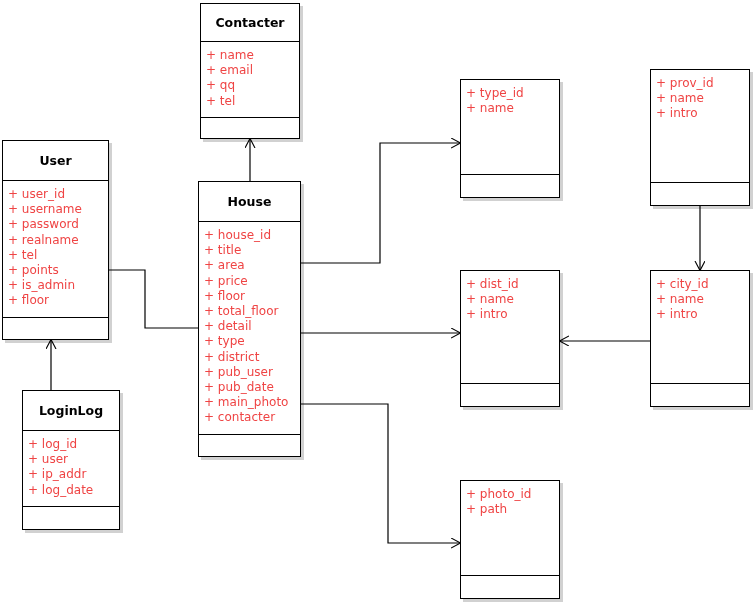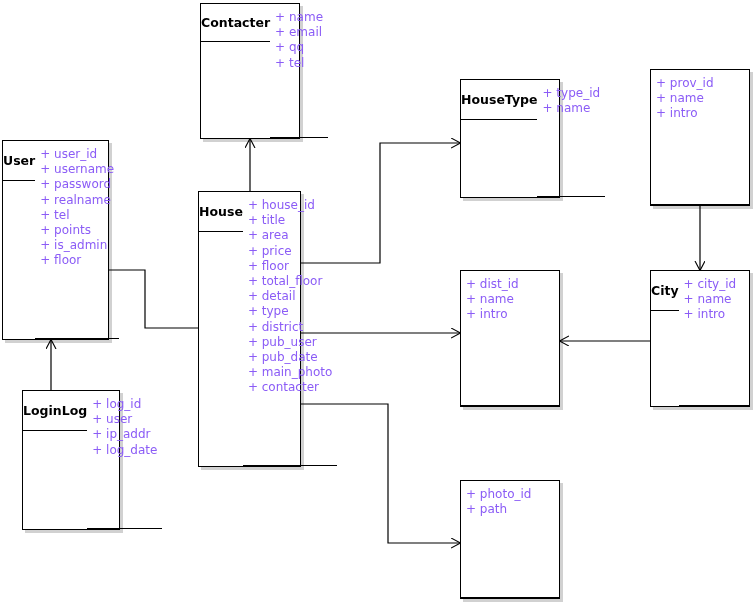--- a/index.html
+++ b/index.html
@@ -25,20 +25,21 @@
     height: 605px;
     pointer-events: none;
   }
   .uml-class {
     position: absolute;
     box-sizing: border-box;
     background: #ffffff;
     border: 1px solid #000000;
     box-shadow: 3px 3px 0 rgba(0,0,0,0.18);
     display: flex;
+    flex-direction: column;
   }
   .uml-title {
     box-sizing: border-box;
     text-align: center;
     font-weight: bold;
     font-size: 12.5px;
     color: #000000;
     border-bottom: 1px solid #000000;
     display: flex;
     align-items: center;
@@ -46,21 +47,21 @@
     flex: 0 0 auto;
   }
   .uml-attrs {
     box-sizing: border-box;
     border-bottom: 1px solid #000000;
     padding: 6px 5px 8px 5px;
     flex: 1 1 auto;
   }
   .uml-attr {
     font-size: 12px;
-    color: #8b5cf6;
+    color: #ef4444;
     line-height: 15.2px;
     white-space: nowrap;
   }
   .uml-ops {
     box-sizing: border-box;
     flex: 0 0 auto;
   }
 </style>
 </head>
 <body>
@@ -98,21 +99,21 @@
         <div class="uml-attr">+ username</div>
         <div class="uml-attr">+ password</div>
         <div class="uml-attr">+ realname</div>
         <div class="uml-attr">+ tel</div>
         <div class="uml-attr">+ points</div>
         <div class="uml-attr">+ is_admin</div>
         <div class="uml-attr">+ floor</div>
       </div>
       <div class="uml-ops" style="height: 22px;"></div>
     </div>
-    <div class="uml-class" style="left: 198px; top: 191px; width: 103px; height: 276px;">
+    <div class="uml-class" style="left: 198px; top: 181px; width: 103px; height: 276px;">
       <div class="uml-title" style="height: 40px;">House</div>
       <div class="uml-attrs">
         <div class="uml-attr">+ house_id</div>
         <div class="uml-attr">+ title</div>
         <div class="uml-attr">+ area</div>
         <div class="uml-attr">+ price</div>
         <div class="uml-attr">+ floor</div>
         <div class="uml-attr">+ total_floor</div>
         <div class="uml-attr">+ detail</div>
         <div class="uml-attr">+ type</div>
@@ -128,21 +129,20 @@
       <div class="uml-title" style="height: 40px;">LoginLog</div>
       <div class="uml-attrs">
         <div class="uml-attr">+ log_id</div>
         <div class="uml-attr">+ user</div>
         <div class="uml-attr">+ ip_addr</div>
         <div class="uml-attr">+ log_date</div>
       </div>
       <div class="uml-ops" style="height: 22px;"></div>
     </div>
     <div class="uml-class" style="left: 460px; top: 79px; width: 100px; height: 119px;">
-      <div class="uml-title" style="height: 40px;">HouseType</div>
       <div class="uml-attrs">
         <div class="uml-attr">+ type_id</div>
         <div class="uml-attr">+ name</div>
       </div>
       <div class="uml-ops" style="height: 22px;"></div>
     </div>
     <div class="uml-class" style="left: 460px; top: 270px; width: 100px; height: 137px;">
       <div class="uml-attrs">
         <div class="uml-attr">+ dist_id</div>
         <div class="uml-attr">+ name</div>
@@ -159,21 +159,20 @@
     </div>
     <div class="uml-class" style="left: 650px; top: 69px; width: 100px; height: 137px;">
       <div class="uml-attrs">
         <div class="uml-attr">+ prov_id</div>
         <div class="uml-attr">+ name</div>
         <div class="uml-attr">+ intro</div>
       </div>
       <div class="uml-ops" style="height: 22px;"></div>
     </div>
     <div class="uml-class" style="left: 650px; top: 270px; width: 100px; height: 137px;">
-      <div class="uml-title" style="height: 40px;">City</div>
       <div class="uml-attrs">
         <div class="uml-attr">+ city_id</div>
         <div class="uml-attr">+ name</div>
         <div class="uml-attr">+ intro</div>
       </div>
       <div class="uml-ops" style="height: 22px;"></div>
     </div>
   </div>
 
 </body></html>

